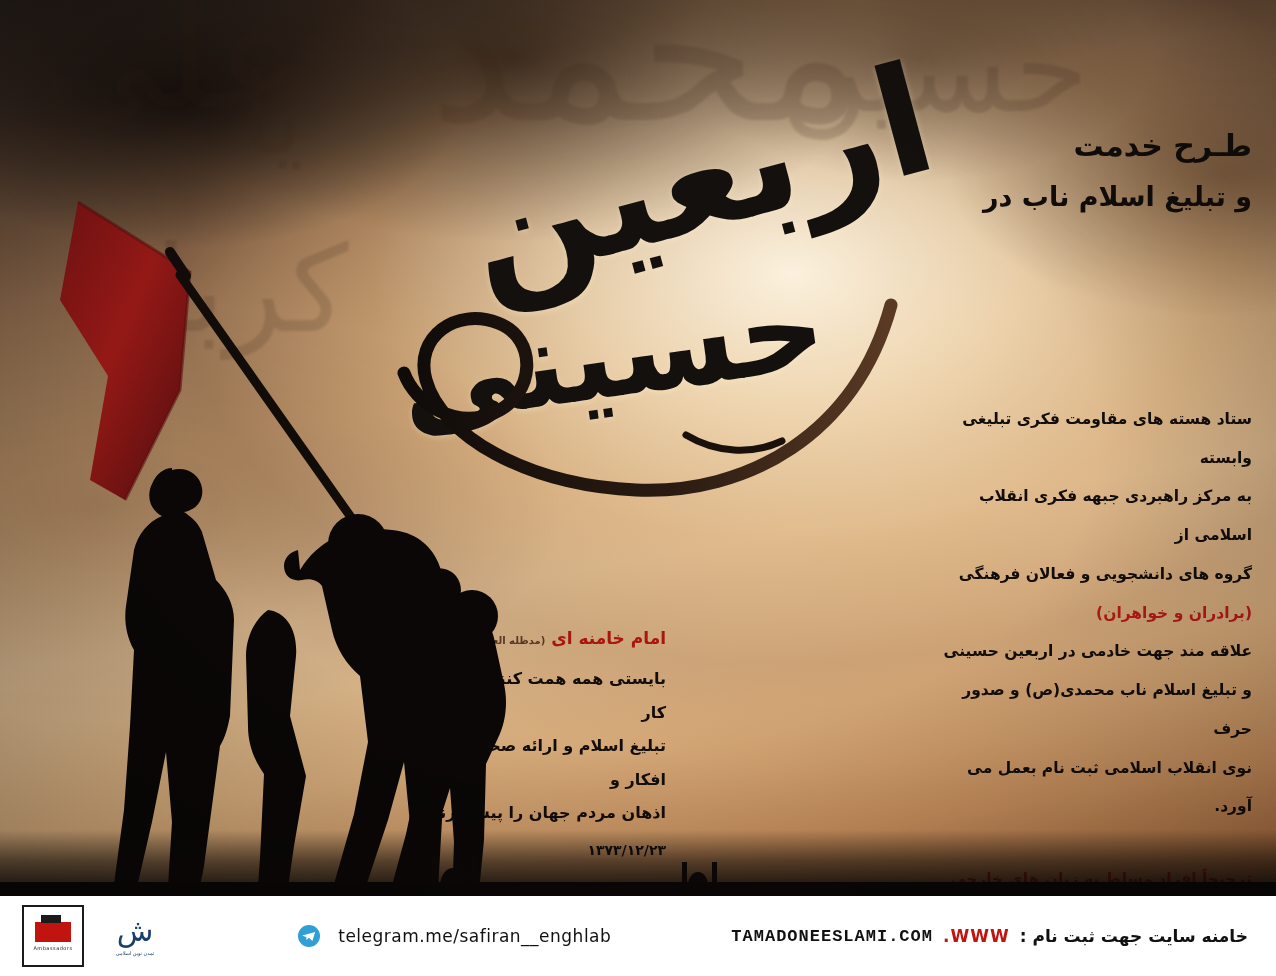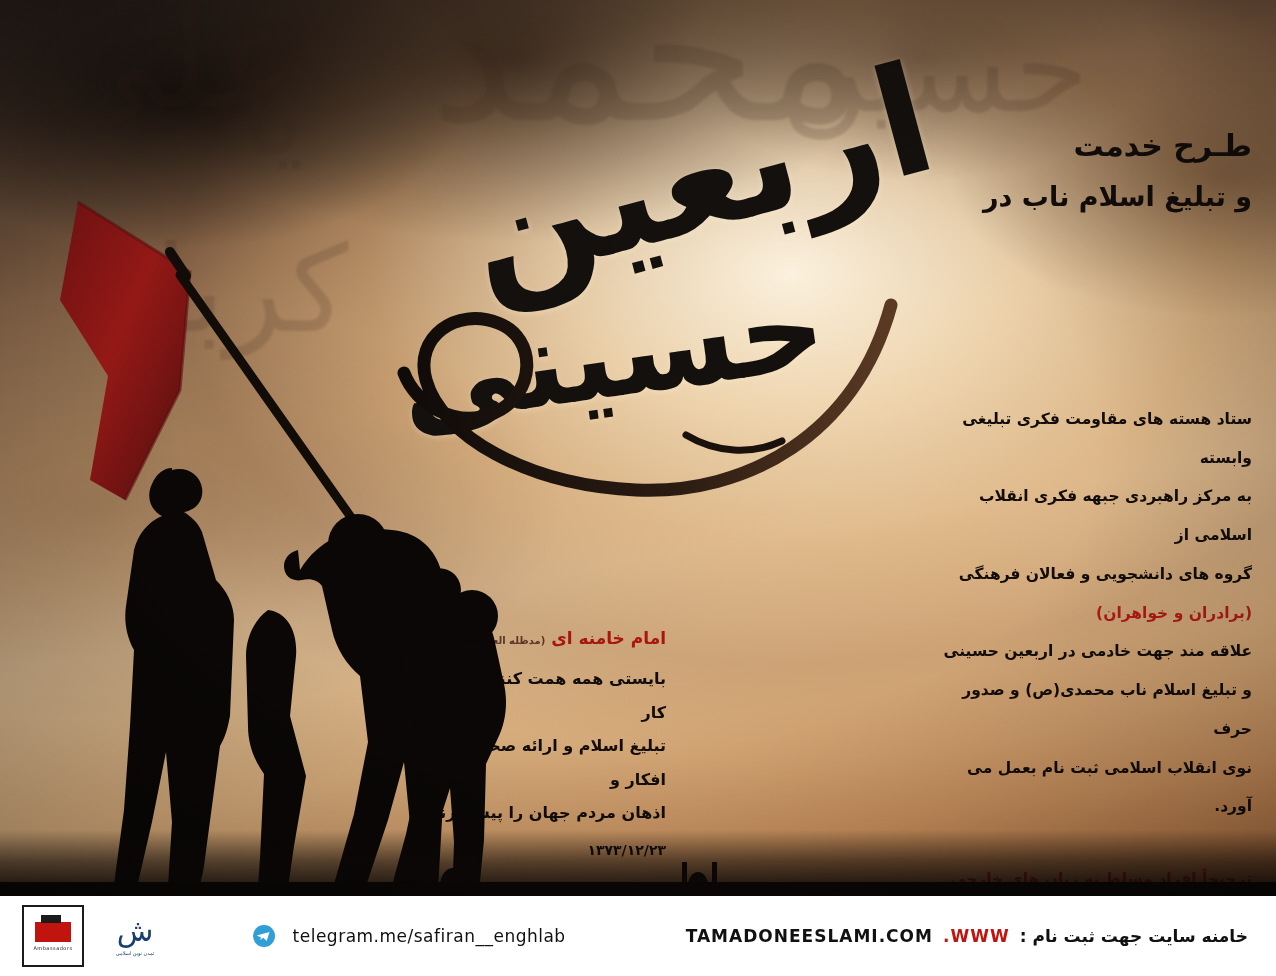--- a/index.html
+++ b/index.html
@@ -221,21 +221,21 @@
   .footer-right {
     display: flex;
     align-items: center;
     gap: 10px;
     margin-right: 28px;
     font-size: 17px;
     font-weight: bold;
     color: #111;
     white-space: nowrap;
   }
-  .site-url { color: #111; letter-spacing: 1px; font-size: 17px; }
+  .site-url { color: #111; letter-spacing: 1px; font-size: 17px; font-family: Liberation Mono, monospace; }
   .www { color: #c1140f; font-weight: bold; letter-spacing: 1px; }
   .footer-mid {
     display: flex;
     align-items: center;
     gap: 18px;
     margin-right: 120px;
     direction: ltr;
     font-size: 17px;
     color: #111;
     letter-spacing: .5px;

